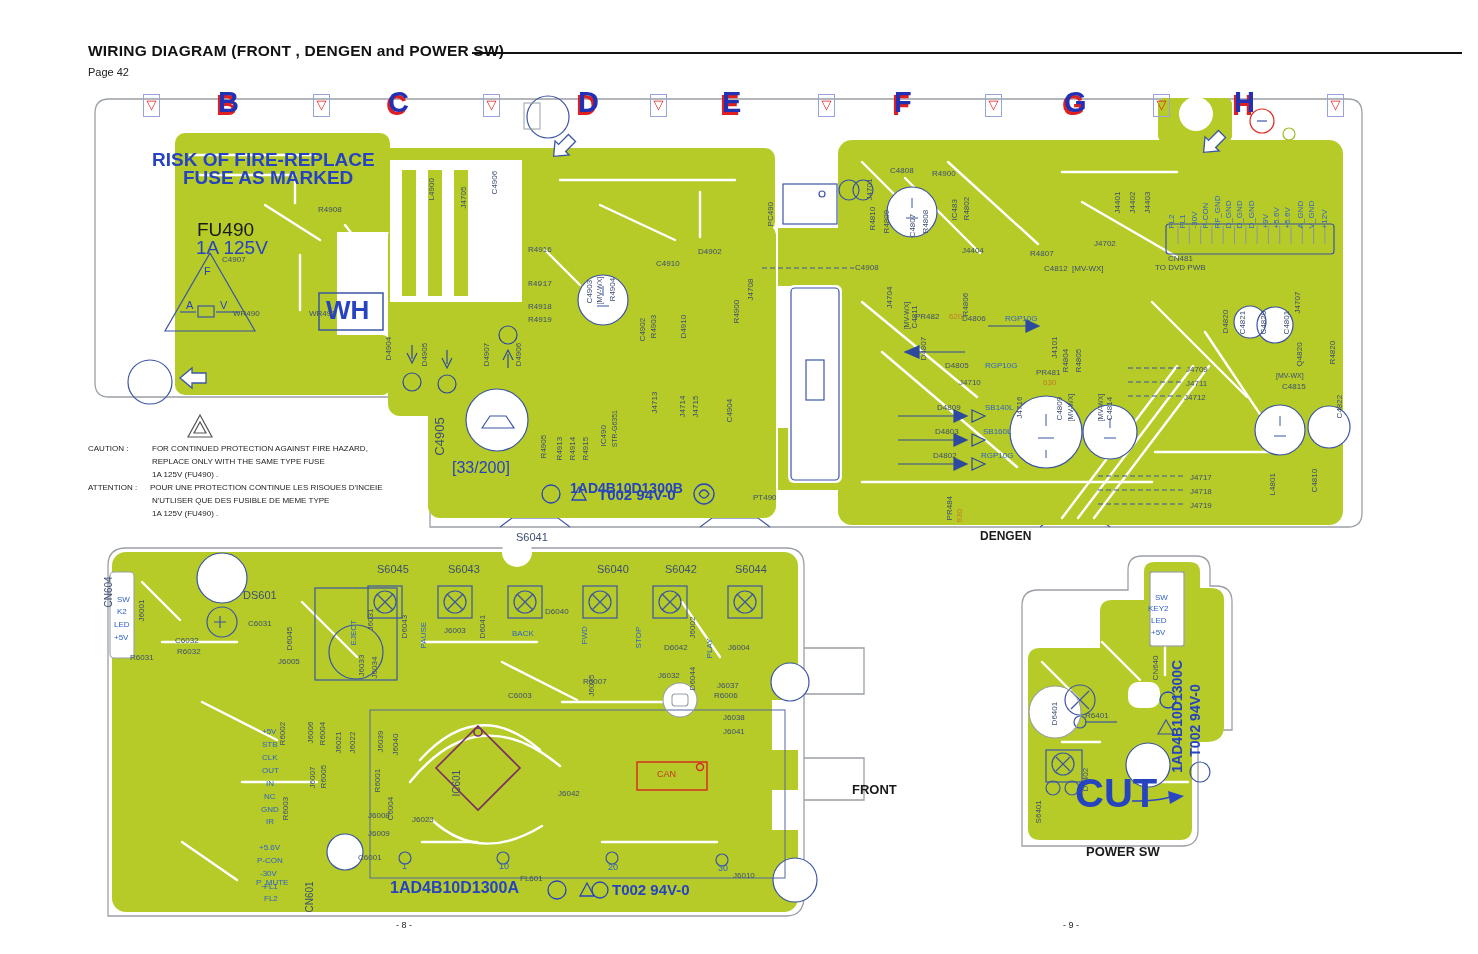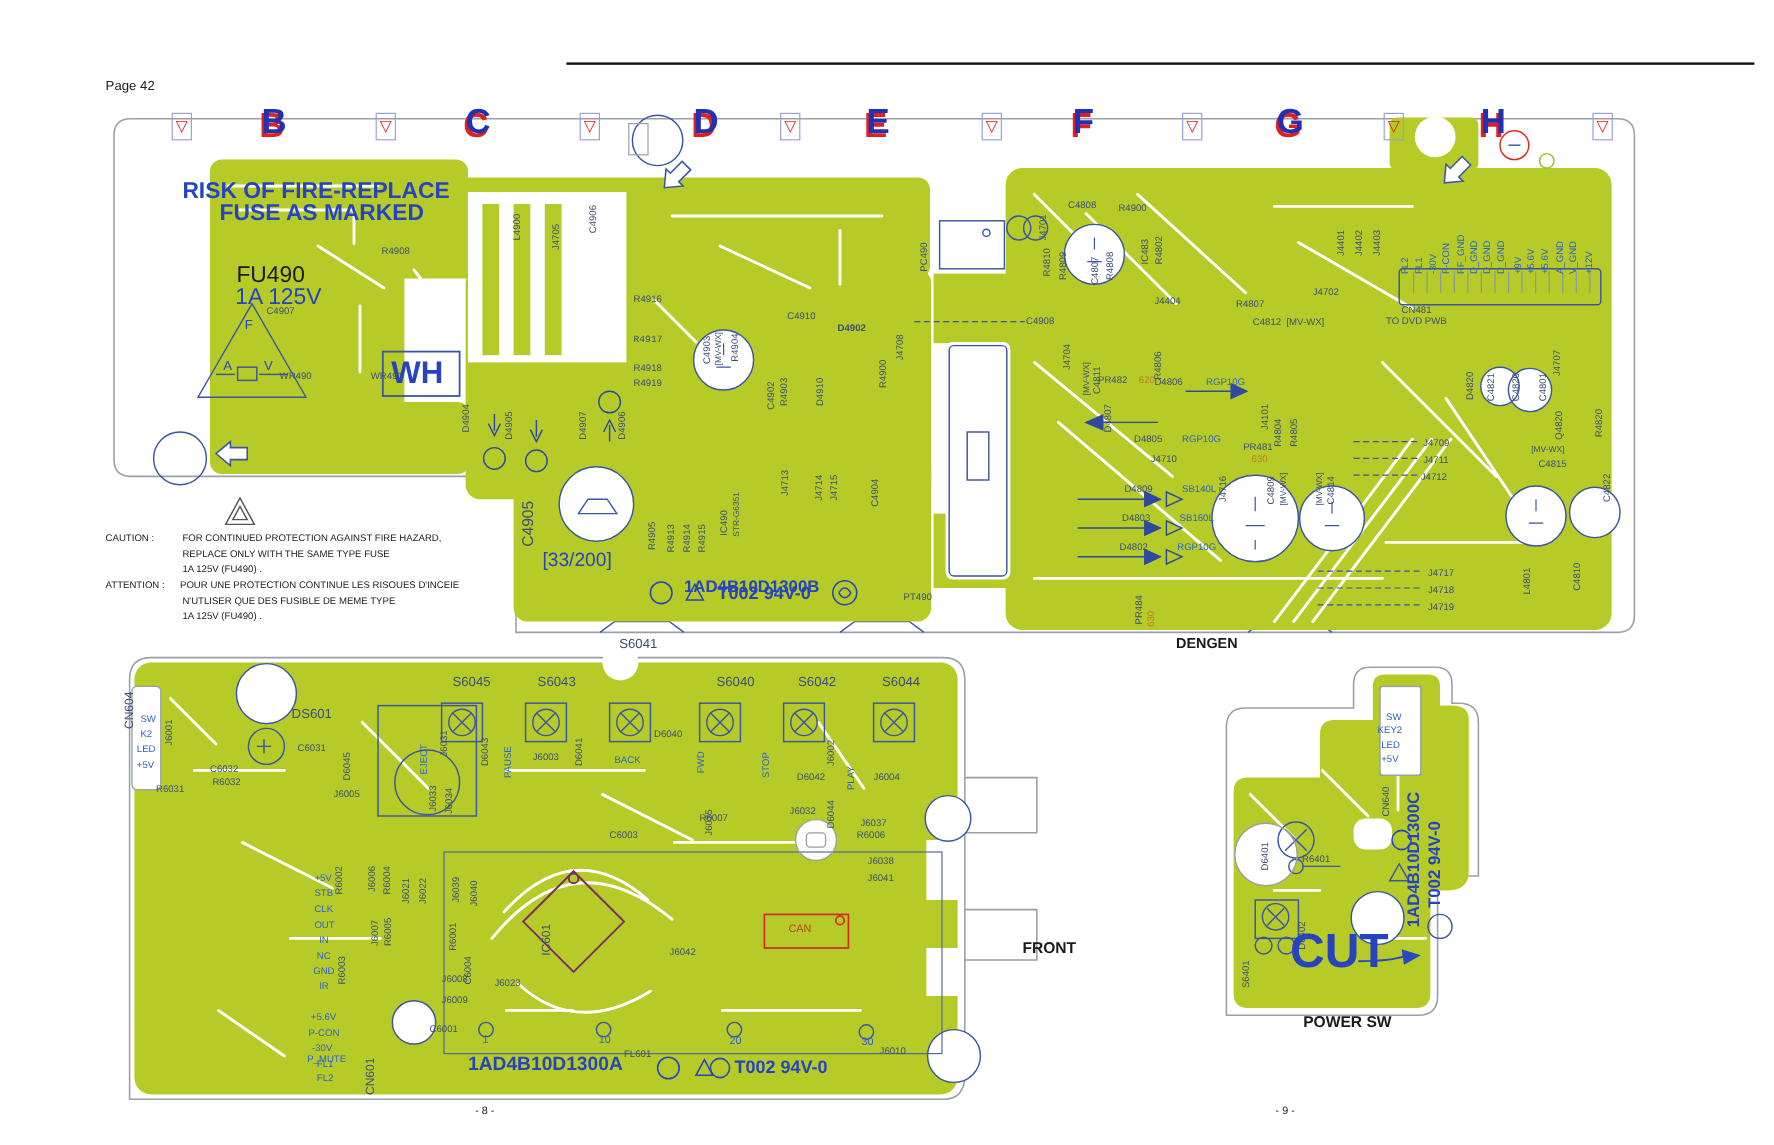--- a/index.html
+++ b/index.html
@@ -288,20 +288,21 @@
       <path d="M572,500 l7,-13 7,13 z"></path>
       <circle cx="704" cy="494" r="10"></circle>
       <path d="M699,494 q5,-8 10,0 q-5,8 -10,0"></path>
       <circle cx="557" cy="890" r="9"></circle>
       <path d="M580,896 l7,-13 7,13 z"></path>
       <circle cx="600" cy="890" r="8"></circle>
       <circle cx="1168" cy="700" r="8"></circle>
     </g>
   </svg>
 
+  <div class="title">WIRING DIAGRAM (FRONT , DENGEN and POWER SW)</div>
   <div class="rule"></div>
   <div class="pagelbl">Page 42</div>
 
   <div class="layer">
       <span class="glt" style="left: 218px;">B</span>
       <span class="glt" style="left: 388px;">C</span>
       <span class="glt" style="left: 578px;">D</span>
       <span class="glt" style="left: 722px;">E</span>
       <span class="glt" style="left: 894px;">F</span>
       <span class="glt" style="left: 1064px;">G</span>
@@ -333,21 +334,21 @@
       <span class="lbl rot" style="left: 468px; top: 200px;">J4705</span>
       <span class="lbl rot" style="left: 499px; top: 186px;">C4906</span>
       <span class="lbl" style="left: 528px; top: 246px;">R4916</span>
       <span class="lbl" style="left: 528px; top: 280px; font-family: Liberation Mono, monospace;">R4917</span>
       <span class="lbl" style="left: 528px; top: 303px;">R4918</span>
       <span class="lbl" style="left: 528px; top: 316px;">R4919</span>
       <span class="lbl rot" style="left: 594px; top: 295px;">C4903</span>
       <span class="lbl rot" style="left: 603px; top: 297px; font-size: 7px;">[MV-WX]</span>
       <span class="lbl rot" style="left: 617px; top: 293px;">R4904</span>
       <span class="lbl" style="left: 656px; top: 260px; text-align: center;">C4910</span>
-      <span class="lbl" style="left: 698px; top: 270px; font-weight: bold;">D4902</span>
+      <span class="lbl" style="left: 698px; top: 248px;">D4902</span>
       <span class="lbl rot" style="left: 647px; top: 333px;">C4902</span>
       <span class="lbl rot" style="left: 658px; top: 330px;">R4903</span>
       <span class="lbl rot" style="left: 688px; top: 330px;">D4910</span>
       <span class="lbl rot" style="left: 741px; top: 315px;">R4900</span>
       <span class="lbl rot" style="left: 755px; top: 292px;">J4708</span>
       <span class="lbl rot" style="left: 393px; top: 352px;">D4904</span>
       <span class="lbl rot" style="left: 429px; top: 358px;">D4905</span>
       <span class="lbl rot" style="left: 491px; top: 358px;">D4907</span>
       <span class="lbl rot" style="left: 523px; top: 358px;">D4906</span>
       <span class="lbl rot" style="left: 447px; top: 442px; font-size: 13px;">C4905</span>

